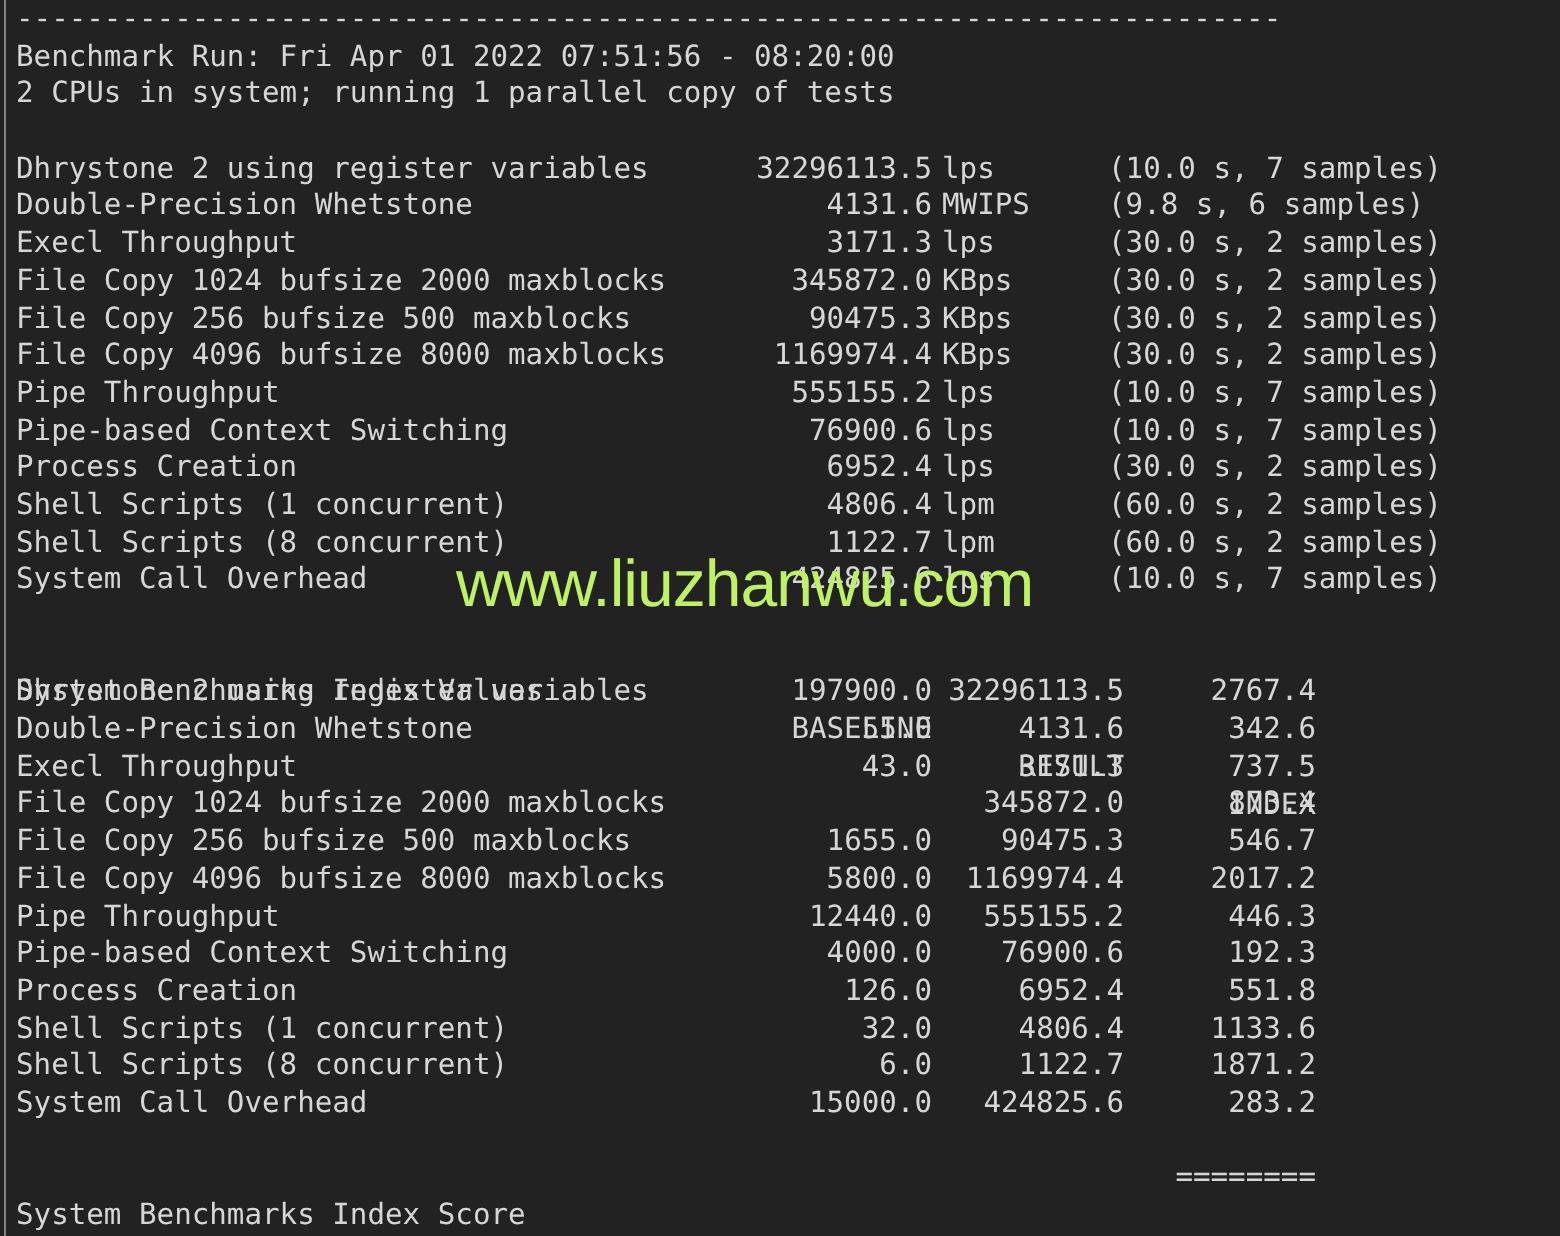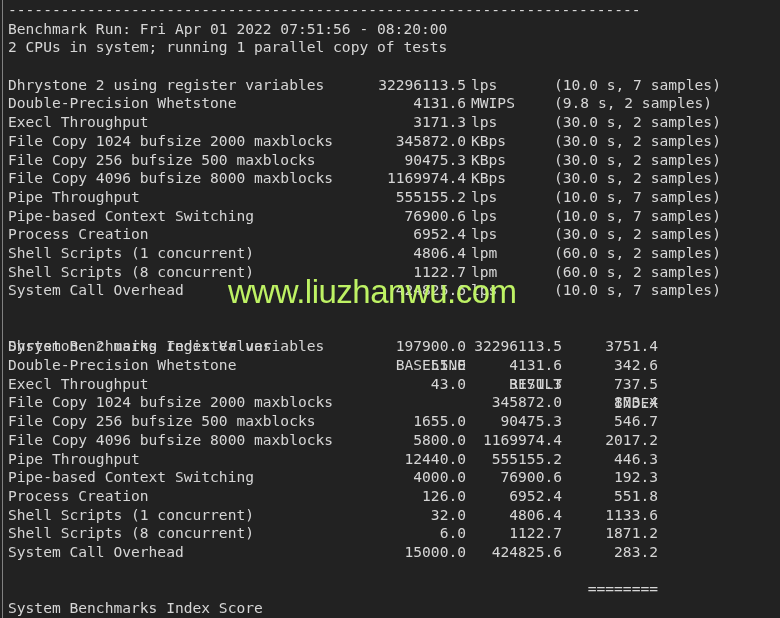--- a/index.html
+++ b/index.html
@@ -99,21 +99,21 @@
     <div class="line rule">------------------------------------------------------------------------</div>
 
     <div class="line">Benchmark Run: Fri Apr 01 2022 07:51:56 - 08:20:00</div>
 
     <div class="line">2 CPUs in system; running 1 parallel copy of tests</div>
 
     <div class="blank"></div>
 
     <div id="results-block">
         <div class="res"><span class="nm">Dhrystone 2 using register variables</span><span class="val">32296113.5</span><span class="un">lps</span><span class="nt">(10.0 s, 7 samples)</span></div>
-        <div class="res"><span class="nm">Double-Precision Whetstone</span><span class="val">4131.6</span><span class="un">MWIPS</span><span class="nt">(9.8 s, 2 samples)</span></div>
+        <div class="res"><span class="nm">Double-Precision Whetstone</span><span class="val">4131.6</span><span class="un">MWIPS</span><span class="nt">(9.8 s, 6 samples)</span></div>
         <div class="res"><span class="nm">Execl Throughput</span><span class="val">3171.3</span><span class="un">lps</span><span class="nt">(30.0 s, 2 samples)</span></div>
         <div class="res"><span class="nm">File Copy 1024 bufsize 2000 maxblocks</span><span class="val">345872.0</span><span class="un">KBps</span><span class="nt">(30.0 s, 2 samples)</span></div>
         <div class="res"><span class="nm">File Copy 256 bufsize 500 maxblocks</span><span class="val">90475.3</span><span class="un">KBps</span><span class="nt">(30.0 s, 2 samples)</span></div>
         <div class="res"><span class="nm">File Copy 4096 bufsize 8000 maxblocks</span><span class="val">1169974.4</span><span class="un">KBps</span><span class="nt">(30.0 s, 2 samples)</span></div>
         <div class="res"><span class="nm">Pipe Throughput</span><span class="val">555155.2</span><span class="un">lps</span><span class="nt">(10.0 s, 7 samples)</span></div>
         <div class="res"><span class="nm">Pipe-based Context Switching</span><span class="val">76900.6</span><span class="un">lps</span><span class="nt">(10.0 s, 7 samples)</span></div>
         <div class="res"><span class="nm">Process Creation</span><span class="val">6952.4</span><span class="un">lps</span><span class="nt">(30.0 s, 2 samples)</span></div>
         <div class="res"><span class="nm">Shell Scripts (1 concurrent)</span><span class="val">4806.4</span><span class="un">lpm</span><span class="nt">(60.0 s, 2 samples)</span></div>
         <div class="res"><span class="nm">Shell Scripts (8 concurrent)</span><span class="val">1122.7</span><span class="un">lpm</span><span class="nt">(60.0 s, 2 samples)</span></div>
         <div class="res"><span class="nm">System Call Overhead</span><span class="val">424825.6</span><span class="un">lps</span><span class="nt">(10.0 s, 7 samples)</span></div>
@@ -122,21 +122,21 @@
     <div class="blank"></div>
 
     <div class="idx">
       <span class="nm">System Benchmarks Index Values</span>
       <span class="b">BASELINE</span>
       <span class="r">RESULT</span>
       <span class="i">INDEX</span>
     </div>
 
     <div id="index-block">
-        <div class="idx"><span class="nm">Dhrystone 2 using register variables</span><span class="b">197900.0</span><span class="r">32296113.5</span><span class="i">3751.4</span></div>
+        <div class="idx"><span class="nm">Dhrystone 2 using register variables</span><span class="b">197900.0</span><span class="r">32296113.5</span><span class="i">2767.4</span></div>
         <div class="idx"><span class="nm">Double-Precision Whetstone</span><span class="b">55.0</span><span class="r">4131.6</span><span class="i">342.6</span></div>
         <div class="idx"><span class="nm">Execl Throughput</span><span class="b">43.0</span><span class="r">3171.3</span><span class="i">737.5</span></div>
         <div class="idx"><span class="nm">File Copy 1024 bufsize 2000 maxblocks</span><span class="r">345872.0</span><span class="i">873.4</span></div>
         <div class="idx"><span class="nm">File Copy 256 bufsize 500 maxblocks</span><span class="b">1655.0</span><span class="r">90475.3</span><span class="i">546.7</span></div>
         <div class="idx"><span class="nm">File Copy 4096 bufsize 8000 maxblocks</span><span class="b">5800.0</span><span class="r">1169974.4</span><span class="i">2017.2</span></div>
         <div class="idx"><span class="nm">Pipe Throughput</span><span class="b">12440.0</span><span class="r">555155.2</span><span class="i">446.3</span></div>
         <div class="idx"><span class="nm">Pipe-based Context Switching</span><span class="b">4000.0</span><span class="r">76900.6</span><span class="i">192.3</span></div>
         <div class="idx"><span class="nm">Process Creation</span><span class="b">126.0</span><span class="r">6952.4</span><span class="i">551.8</span></div>
         <div class="idx"><span class="nm">Shell Scripts (1 concurrent)</span><span class="b">32.0</span><span class="r">4806.4</span><span class="i">1133.6</span></div>
         <div class="idx"><span class="nm">Shell Scripts (8 concurrent)</span><span class="b">6.0</span><span class="r">1122.7</span><span class="i">1871.2</span></div>

